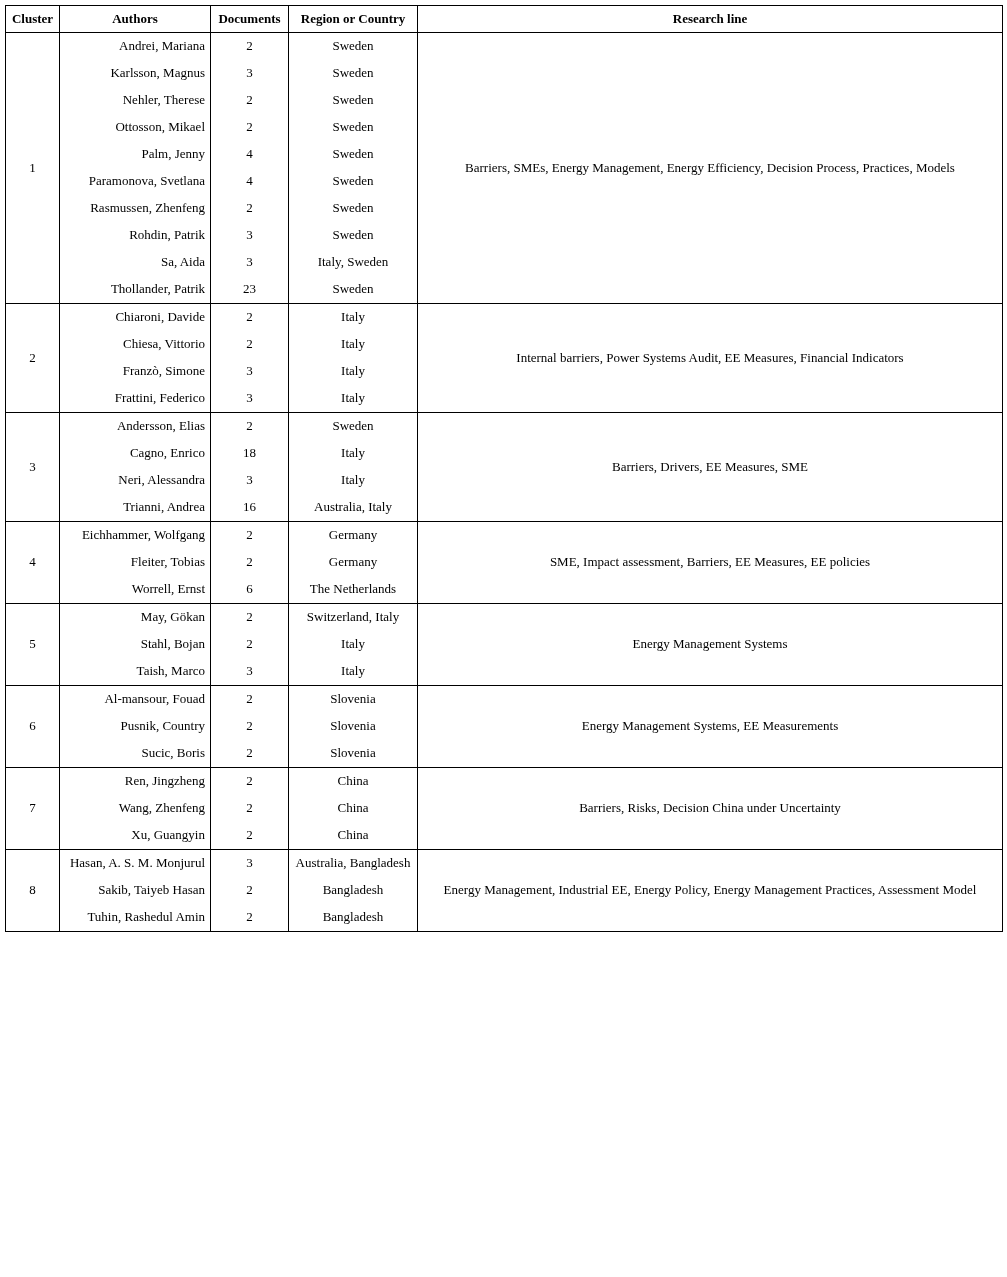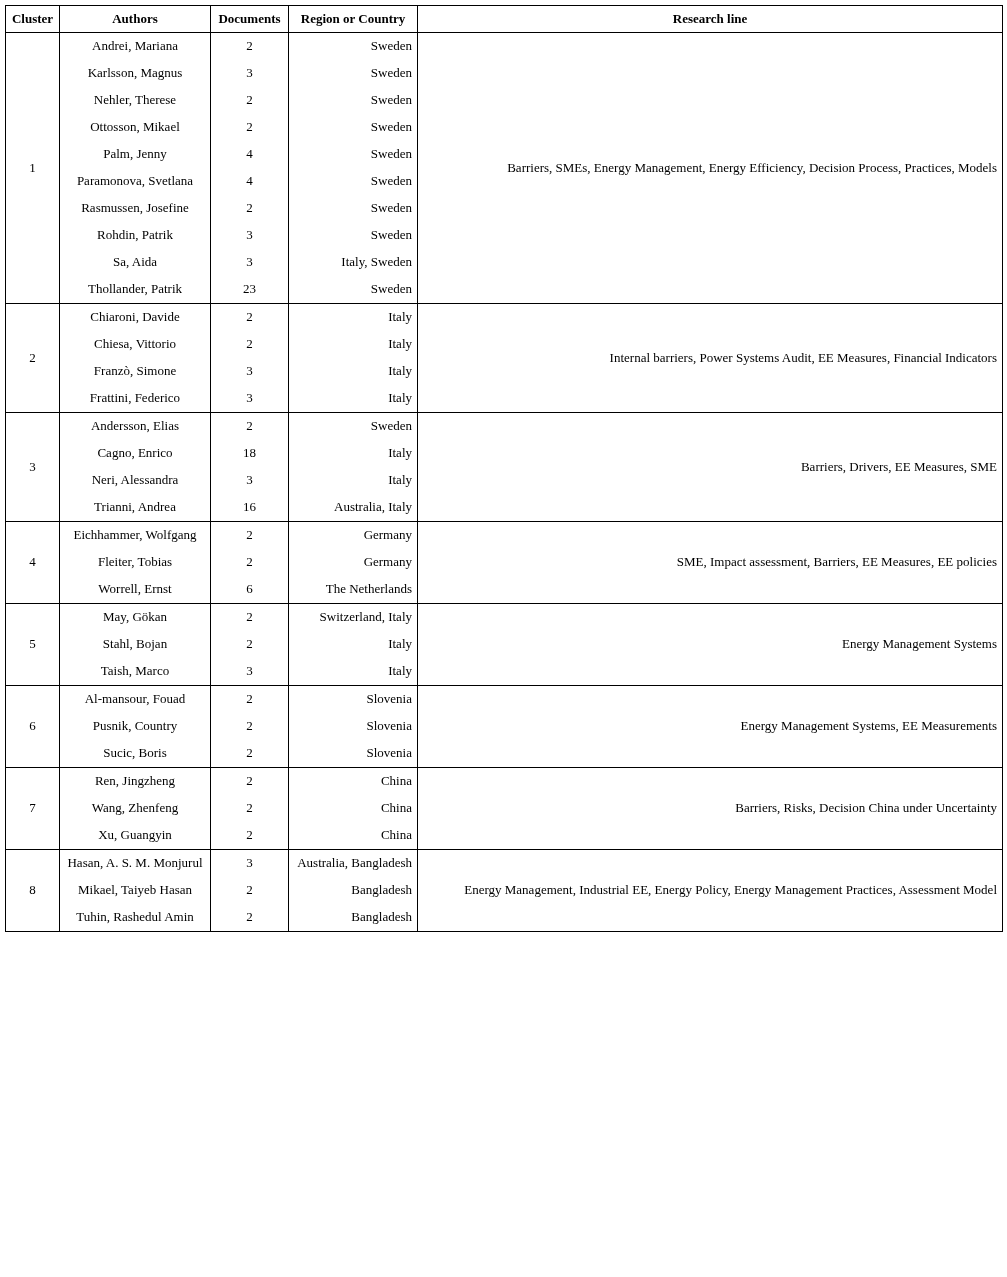--- a/index.html
+++ b/index.html
@@ -46,24 +46,24 @@
     text-align: center;
     height: 22px;
     border-top: 1px solid #000;
     border-bottom: 1px solid #000;
   }
   table.cluster-table td {
     height: 23px; 
     font-weight: normal;
   }
   td.col-cluster  { text-align: center; }
-  td.col-authors  { text-align: center; padding-left: 8px; }
+  td.col-authors  { text-align: right; padding-left: 8px; }
   td.col-docs     { text-align: center; }
-  td.col-region   { text-align: right; }
-  td.col-research { text-align: right; padding: 2px 4px; }
+  td.col-region   { text-align: center; }
+  td.col-research { text-align: center; padding: 2px 4px; }
 
   tr.cluster-start td { border-top: 1px solid #000; }
 </style>
 </head>
 <body>
 
 <div class="page">
   <table class="cluster-table">
     <colgroup>
       <col class="c-cluster">
@@ -108,21 +108,21 @@
           <td class="col-authors">Palm, Jenny</td>
           <td class="col-docs">4</td>
           <td class="col-region">Sweden</td>
         </tr>
         <tr>
           <td class="col-authors">Paramonova, Svetlana</td>
           <td class="col-docs">4</td>
           <td class="col-region">Sweden</td>
         </tr>
         <tr>
-          <td class="col-authors">Rasmussen, Josefine</td>
+          <td class="col-authors">Rasmussen, Zhenfeng</td>
           <td class="col-docs">2</td>
           <td class="col-region">Sweden</td>
         </tr>
         <tr>
           <td class="col-authors">Rohdin, Patrik</td>
           <td class="col-docs">3</td>
           <td class="col-region">Sweden</td>
         </tr>
         <tr>
           <td class="col-authors">Sa, Aida</td>
@@ -247,21 +247,21 @@
           <td class="col-region">China</td>
         </tr>
         <tr class="cluster-start">
           <td class="col-cluster" rowspan="3">8</td>
           <td class="col-authors">Hasan, A. S. M. Monjurul</td>
           <td class="col-docs">3</td>
           <td class="col-region">Australia, Bangladesh</td>
           <td class="col-research" rowspan="3">Energy Management, Industrial EE, Energy Policy, Energy Management Practices, Assessment Model</td>
         </tr>
         <tr>
-          <td class="col-authors">Mikael, Taiyeb Hasan</td>
+          <td class="col-authors">Sakib, Taiyeb Hasan</td>
           <td class="col-docs">2</td>
           <td class="col-region">Bangladesh</td>
         </tr>
         <tr>
           <td class="col-authors">Tuhin, Rashedul Amin</td>
           <td class="col-docs">2</td>
           <td class="col-region">Bangladesh</td>
         </tr>
       </tbody>
   </table>

